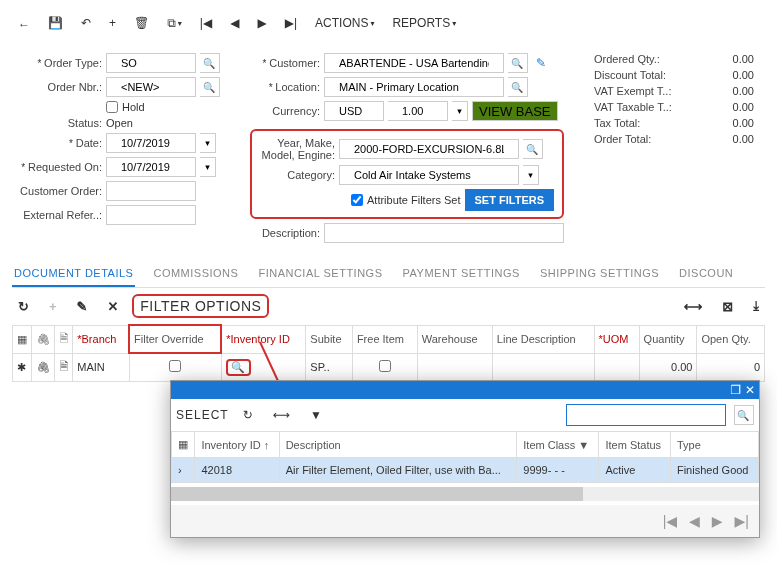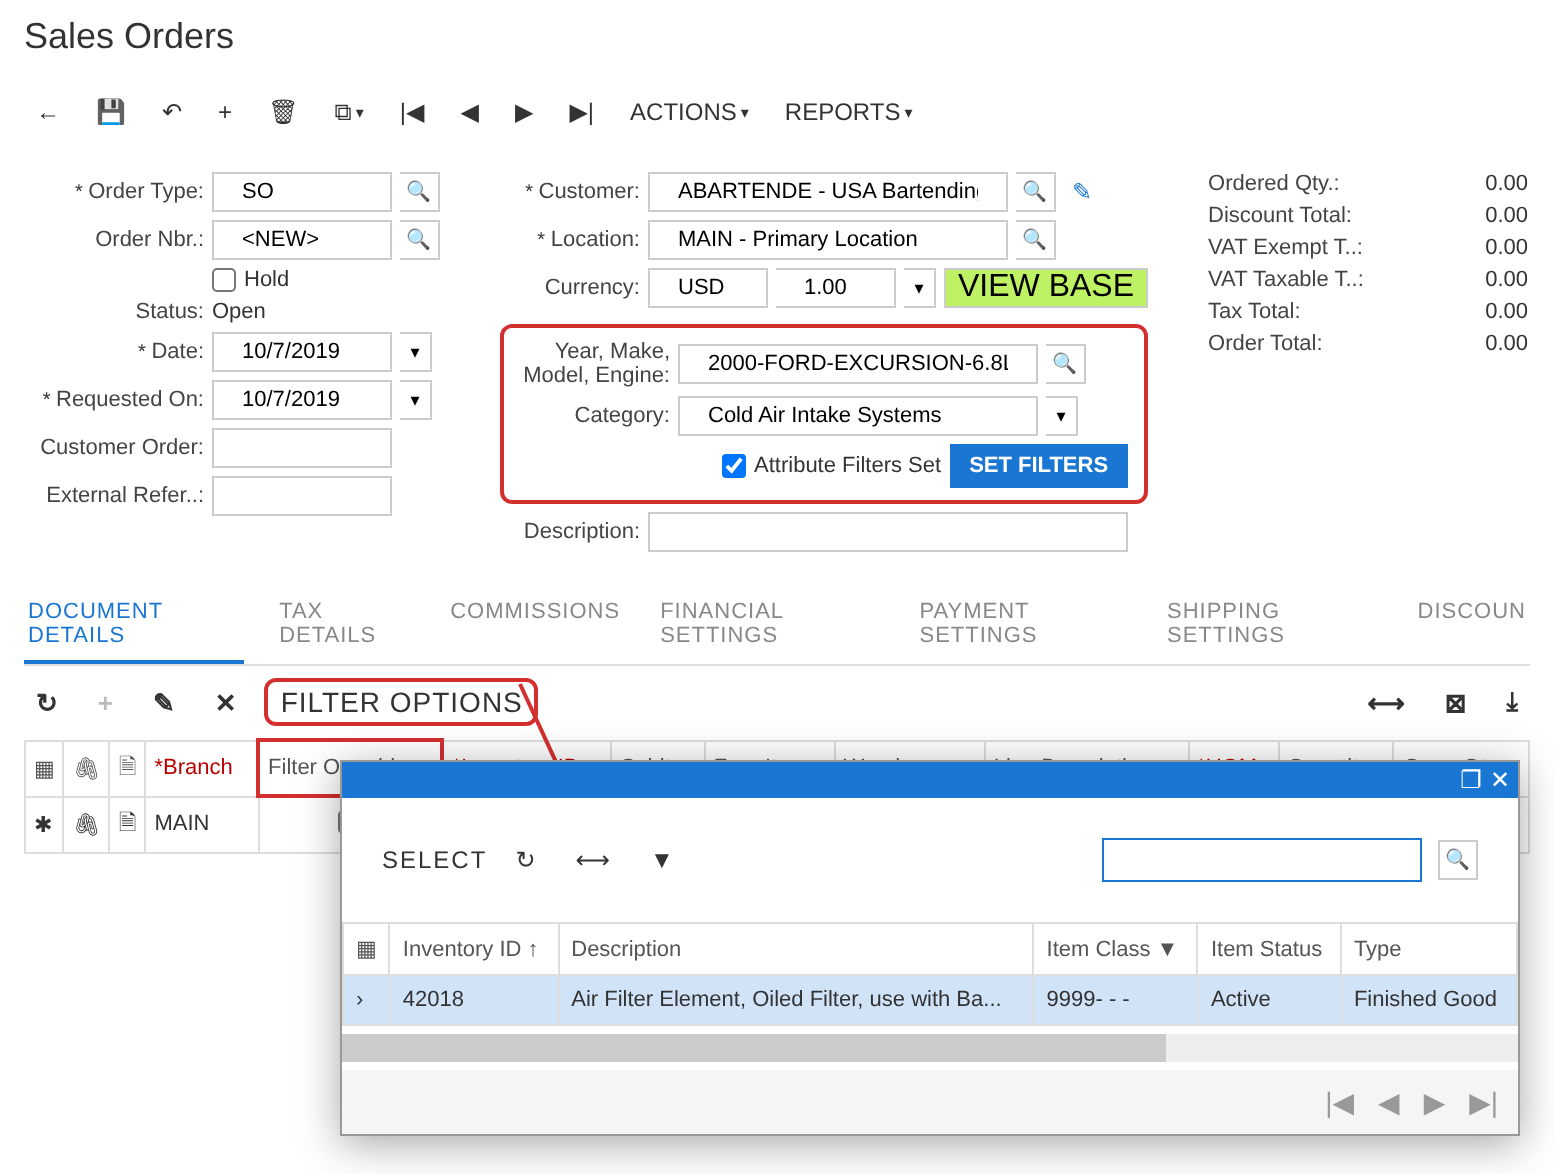--- a/index.html
+++ b/index.html
@@ -14,21 +14,21 @@
 .frow { display: flex; align-items: center; gap: 4px; }
 .flabel { width: 90px; text-align: right; color: #444; font-size: 11px; }
 .flabel.req::before { content: '* '; color: #333; font-size: 10px; }
 .finput { border: 1px solid #ccc; height: 20px; padding: 0 14px; font-size: 11px; }
 .finput.w1 { width: 90px; }
 .finput.w2 { width: 180px; }
 .finput.w3 { width: 60px; }
 .srch-btn { border: 1px solid #ccc; border-left: none; height: 20px; width: 20px; background: #fff; font-size: 10px; cursor: pointer; }
 .drop-btn { border: 1px solid #ccc; border-left: none; height: 20px; width: 16px; background: #fff; font-size: 9px; cursor: pointer; }
 .pencil-btn { border: none; background: none; width: 18px; color: #1976d2; font-size: 12px; cursor: pointer; }
-.view-base { border: 1px solid #ccc; height: 20px; font-size: 16px; padding: 0 6px; background: #bef264; cursor: pointer; }
+.view-base { border: 1px solid #ccc; height: 20px; font-size: 13px; padding: 0 6px; background: #4d7c0f; cursor: pointer; }
 .red-box { border: 2px solid #d32f2f; border-radius: 6px; padding: 6px 8px; margin-top: 4px; }
 .set-filters { background: #1976d2; color: #fff; border: none; height: 22px; padding: 0 10px; font-size: 11px; font-weight: bold; cursor: pointer; }
 .chk { width: 12px; height: 12px; }
 .right-col .frow { gap: 10px; }
 .rval { width: 60px; text-align: right; font-size: 11px; }
 .rlabel { width: 90px; color: #444; font-size: 11px; }
 .tabs { display: flex; gap: 16px; padding: 10px 0 0 0; border-bottom: 1px solid #ddd; font-size: 11px; }
 .tab { padding: 6px 2px; color: #888; cursor: pointer; letter-spacing: 0.5px; }
 .tab.active { color: #1976d2; border-bottom: 2px solid #1976d2; }
 .grid-toolbar { display: flex; align-items: center; gap: 8px; padding: 6px 0; }
@@ -39,37 +39,36 @@
 .grid th { border: 1px solid #ddd; padding: 4px; text-align: left; font-weight: normal; color: #555; background: #fff; }
 .grid td { border: 1px solid #ddd; padding: 4px; }
 .grid th.req { color: #b00; }
 th.override { border: 2px solid #d32f2f !important; }
 .inv-search-cell { position: relative; }
 .small-search { border: 2px solid #d32f2f; border-radius: 4px; padding: 0 4px; font-size: 11px; background: #fff; cursor: pointer; display: inline-block; }
 .qty-cell { text-align: right; }
 .lookup-popup { position: absolute; left: 170px; top: 380px; width: 590px; background: #fff; border: 1px solid #999; box-shadow: 0 4px 20px rgba(0,0,0,0.35); }
 .lookup-header { background: #1976d2; height: 18px; display: flex; justify-content: flex-end; align-items: center; gap: 4px; padding: 0 4px; color: #fff; }
 .lookup-header span { font-size: 12px; cursor: pointer; }
-.lookup-toolbar { display: flex; align-items: center; gap: 8px; padding: 20px; }
+.lookup-toolbar { display: flex; align-items: center; gap: 8px; padding: 5px; }
 .lookup-toolbar .sel { font-size: 12px; letter-spacing: 1px; }
 .lookup-search { border: 1px solid #1976d2; height: 22px; width: 160px; padding: 0 4px; font-size: 11px; }
 .lgrid { border: 1px solid #ddd; border-collapse: collapse; width: 100%; font-size: 11px; }
 .lgrid th { border: 1px solid #ddd; padding: 6px; text-align: left; font-weight: normal; color: #555; }
 .lgrid td { border: 1px solid #ddd; padding: 6px; }
 .lgrid tr.sel-row td { background: #d0e3f7; }
 .lookup-footer { display: flex; justify-content: flex-end; gap: 12px; padding: 8px 10px; background: #f5f5f5; font-size: 14px; color: #999; }
 .scrollbar { background: #eee; height: 14px; margin: 4px 0; position: relative; }
 .scrollbar .thumb { background: #ccc; height: 100%; width: 70%; }
 svg.arrow-line { position: absolute; left: 240px; top: 332px; pointer-events: none; }
 </style>
 </head>
 <body>
 
 <div class="page">
-  <div class="page-title">Sales Orders</div>
 
   <div class="toolbar">
     <button class="tb-btn">←</button>
     <button class="tb-btn">💾</button>
     <button class="tb-btn">↶</button>
     <button class="tb-btn">+</button>
     <button class="tb-btn">🗑</button>
     <button class="tb-btn">
         <span>⧉</span>
         <span class="arrow-down">▾</span>
@@ -196,21 +195,20 @@
         </div>
       <div class="frow">
           <span class="rlabel">Order Total:</span>
           <span class="rval">0.00</span>
         </div>
     </div>
   </div>
 
   <div class="tabs">
     <div class="tab active">DOCUMENT DETAILS</div>
-    <div class="tab">TAX DETAILS</div>
     <div class="tab">COMMISSIONS</div>
     <div class="tab">FINANCIAL SETTINGS</div>
     <div class="tab">PAYMENT SETTINGS</div>
     <div class="tab">SHIPPING SETTINGS</div>
     <div class="tab">DISCOUN</div>
   </div>
 
   <div class="grid-toolbar">
     <button class="tb-btn">↻</button>
     <button class="tb-btn" style="color:#bbb">+</button>

